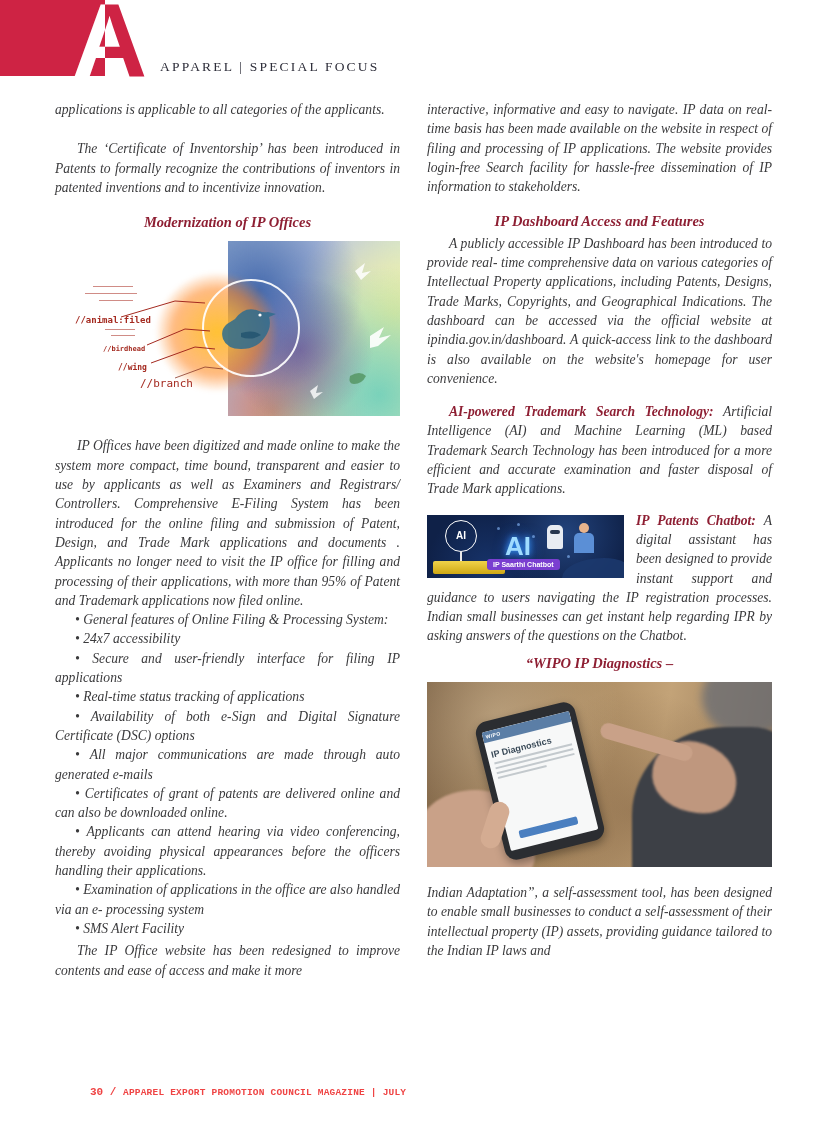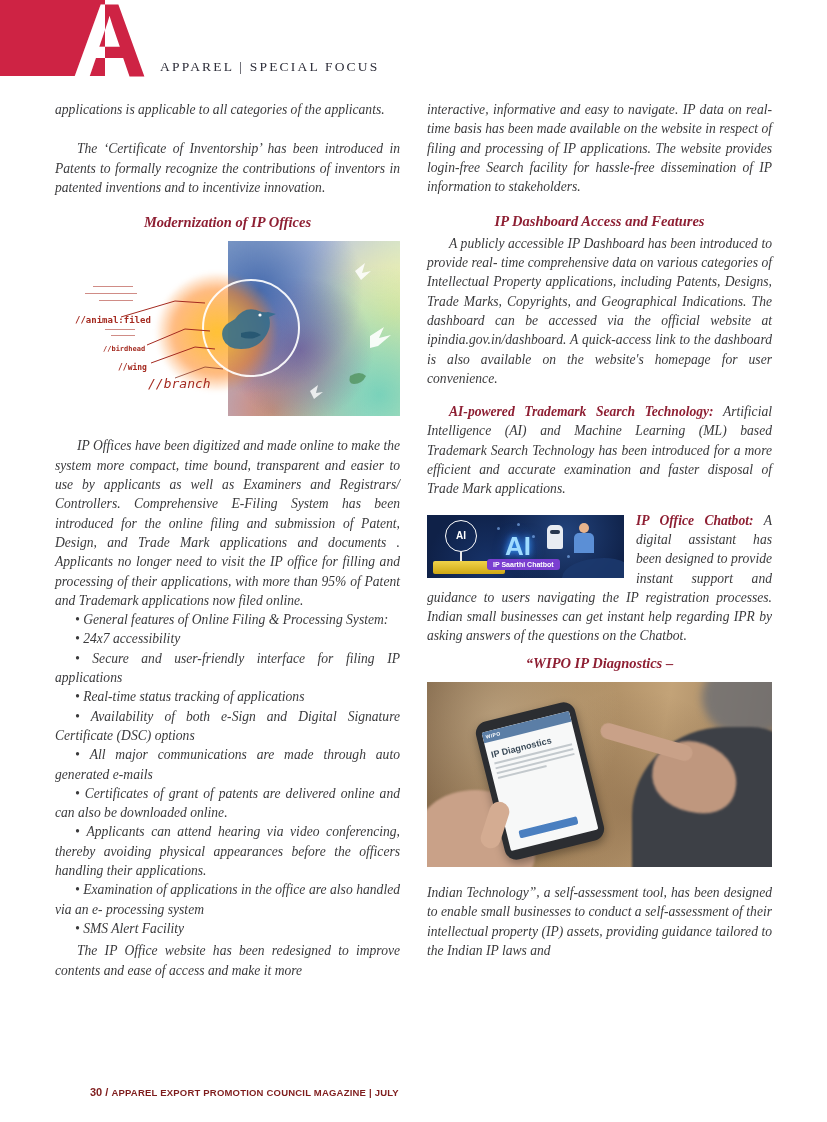--- a/index.html
+++ b/index.html
@@ -50,21 +50,21 @@
     filter:blur(2px);
   }
   .ip-art .ring {
     position:absolute; left:147px; top:38px; width:98px; height:98px; border-radius:50%;
     border:2px solid rgba(255,255,255,.92);
   }
   .ip-art .code-note { position:absolute; color:#a42a20; font-family:"DejaVu Sans Mono", monospace; font-style:normal; }
   .ip-art .n1 { left:20px; top:70px;  font-size:9px; font-weight:bold; }
   .ip-art .n2 { left:48px; top:99px;  font-size:7px; font-weight:bold; }
   .ip-art .n3 { left:63px; top:117px; font-size:8px; font-weight:bold; }
-  .ip-art .n4 { left:93px; top:133px; font-size:13px;font-style:italic; }
+  .ip-art .n4 { left:85px; top:133px; font-size:11px; }
   .ip-art .speck { position:absolute; height:1px; background:rgba(170,45,35,.55); }
   
   .chatbot-img {
     position:relative; float:left; width:197px; height:63px; margin:4px 12px 0 0;
     background:
       radial-gradient(circle at 70% 30%, rgba(70,130,220,.35), rgba(70,130,220,0) 45%),
       radial-gradient(circle at 30% 80%, rgba(40,90,180,.3), rgba(40,90,180,0) 40%),
       #0f2148;
     overflow:hidden;
   }
@@ -114,21 +114,21 @@
     background:#2b2d31; border-radius:12px; transform:rotate(-14deg);
     box-shadow:0 4px 10px rgba(0,0,0,.35); padding:10px 6px;
   }
   .phone-photo .screen { width:100%; height:100%; background:#f7f8f8; border-radius:2px; overflow:hidden; position:relative; font-style:normal; }
   .phone-photo .bar { height:11px; background:#5b7ea6; color:#fff; font:bold 5px/11px "Liberation Sans",sans-serif; padding-left:3px; letter-spacing:.5px; }
   .phone-photo .scr-title { margin:8px 4px 3px; color:#3a4a58; font:bold 9px "Liberation Sans",sans-serif; }
   .phone-photo .line { height:2px; background:#c3c9cd; margin:3px 5px; }
   .phone-photo .line.short { width:55%; }
   .phone-photo .btn { position:absolute; left:12px; bottom:10px; width:60px; height:8px; background:#4a7fc0; border-radius:2px; }
   
-  .footer { position:absolute; left:90px; top:1082px; font-style:normal; color:#7f1d1d; font-family:Liberation Sans, sans-serif;text-align:center; }
+  .footer { position:absolute; left:90px; top:1082px; font-style:normal; color:#ef4444; font-family:Liberation Mono, monospace;text-align:center; }
   .footer .pg { font-weight:bold; font-size:11px; }
   .footer .mag { font-weight:bold; font-size:9.5px; letter-spacing:.2px; }
   .clearfix::after{content:"";display:block;clear:both;}
 </style>
 </head>
 <body>
 
 <div class="page">
 
   <div class="masthead">
@@ -224,21 +224,21 @@
           <span class="pill">IP Saarthi Chatbot</span>
           <span class="robot"></span>
           <span class="person-h"></span>
           <span class="person-b"></span>
           <span class="hand"></span>
           <span class="dot" style="left:90px;top:8px"></span>
           <span class="dot" style="left:105px;top:20px"></span>
           <span class="dot" style="left:70px;top:12px"></span>
           <span class="dot" style="left:140px;top:40px"></span>
         </span>
-        <span class="inline-head">IP Office Chatbot:</span>
+        <span class="inline-head">IP Patents Chatbot:</span>
         <span>A digital assistant has been designed to provide instant support and guidance to users navigating the IP registration processes. Indian small businesses can get instant help regarding IPR by asking answers of the questions on the Chatbot.</span>
       </p>
 
       <h3 class="sec mt8">“WIPO IP Diagnostics –</h3>
 
       <div class="phone-photo">
         <div class="head"></div>
         <div class="shoulder"></div>
         <div class="holdhand"></div>
         <div class="pointhand"></div>
@@ -250,20 +250,20 @@
             <div class="line"></div>
             <div class="line"></div>
             <div class="line"></div>
             <div class="line short"></div>
             <div class="btn"></div>
           </div>
         </div>
         <div class="thumb"></div>
       </div>
 
-      <p class="mt16">Indian Technology”, a self-assessment tool, has been designed to enable small businesses to conduct a self-assessment of their intellectual property (IP) assets, providing guidance tailored to the Indian IP laws and</p>
+      <p class="mt16">Indian Adaptation”, a self-assessment tool, has been designed to enable small businesses to conduct a self-assessment of their intellectual property (IP) assets, providing guidance tailored to the Indian IP laws and</p>
     </div>
   </div>
 
   <div class="footer">
     <span class="pg">30</span><span class="pg"> / </span><span class="mag">APPAREL EXPORT PROMOTION COUNCIL MAGAZINE | JULY</span>
   </div>
 </div>
 
 </body></html>

